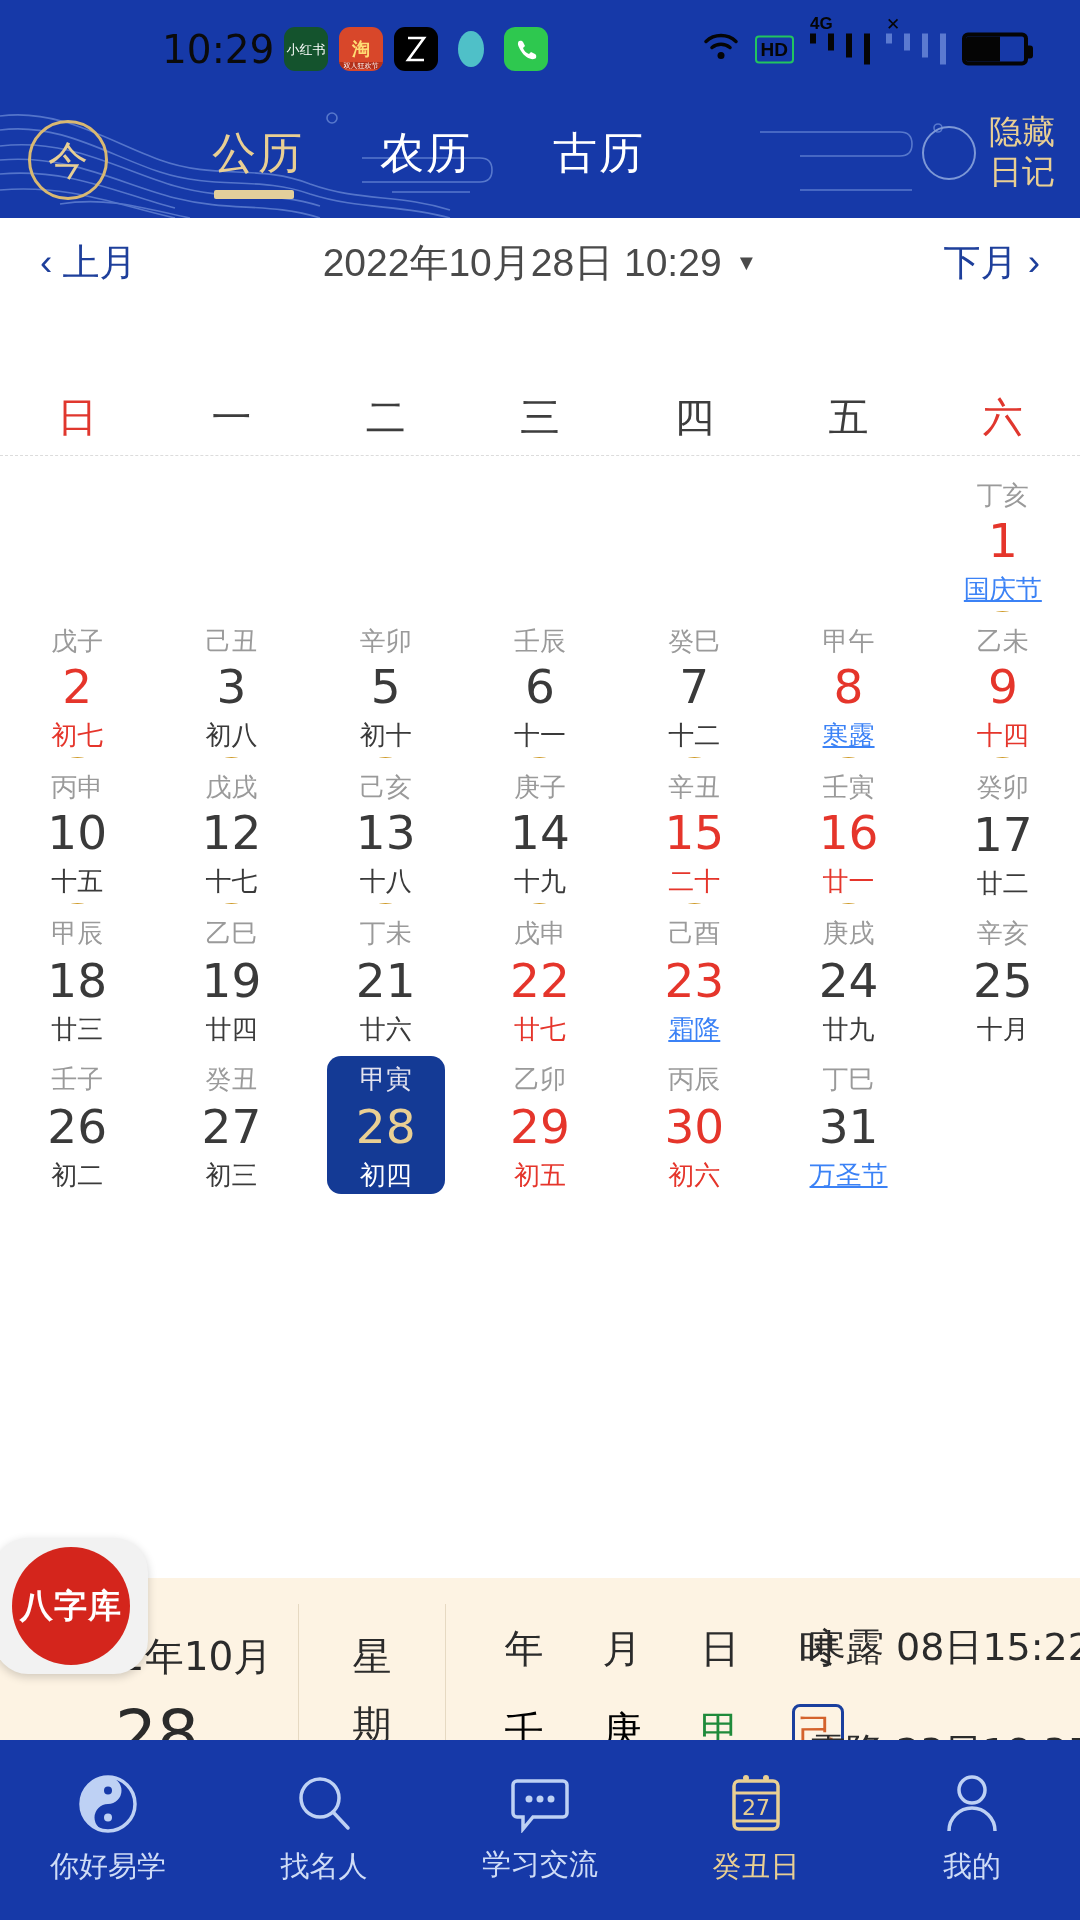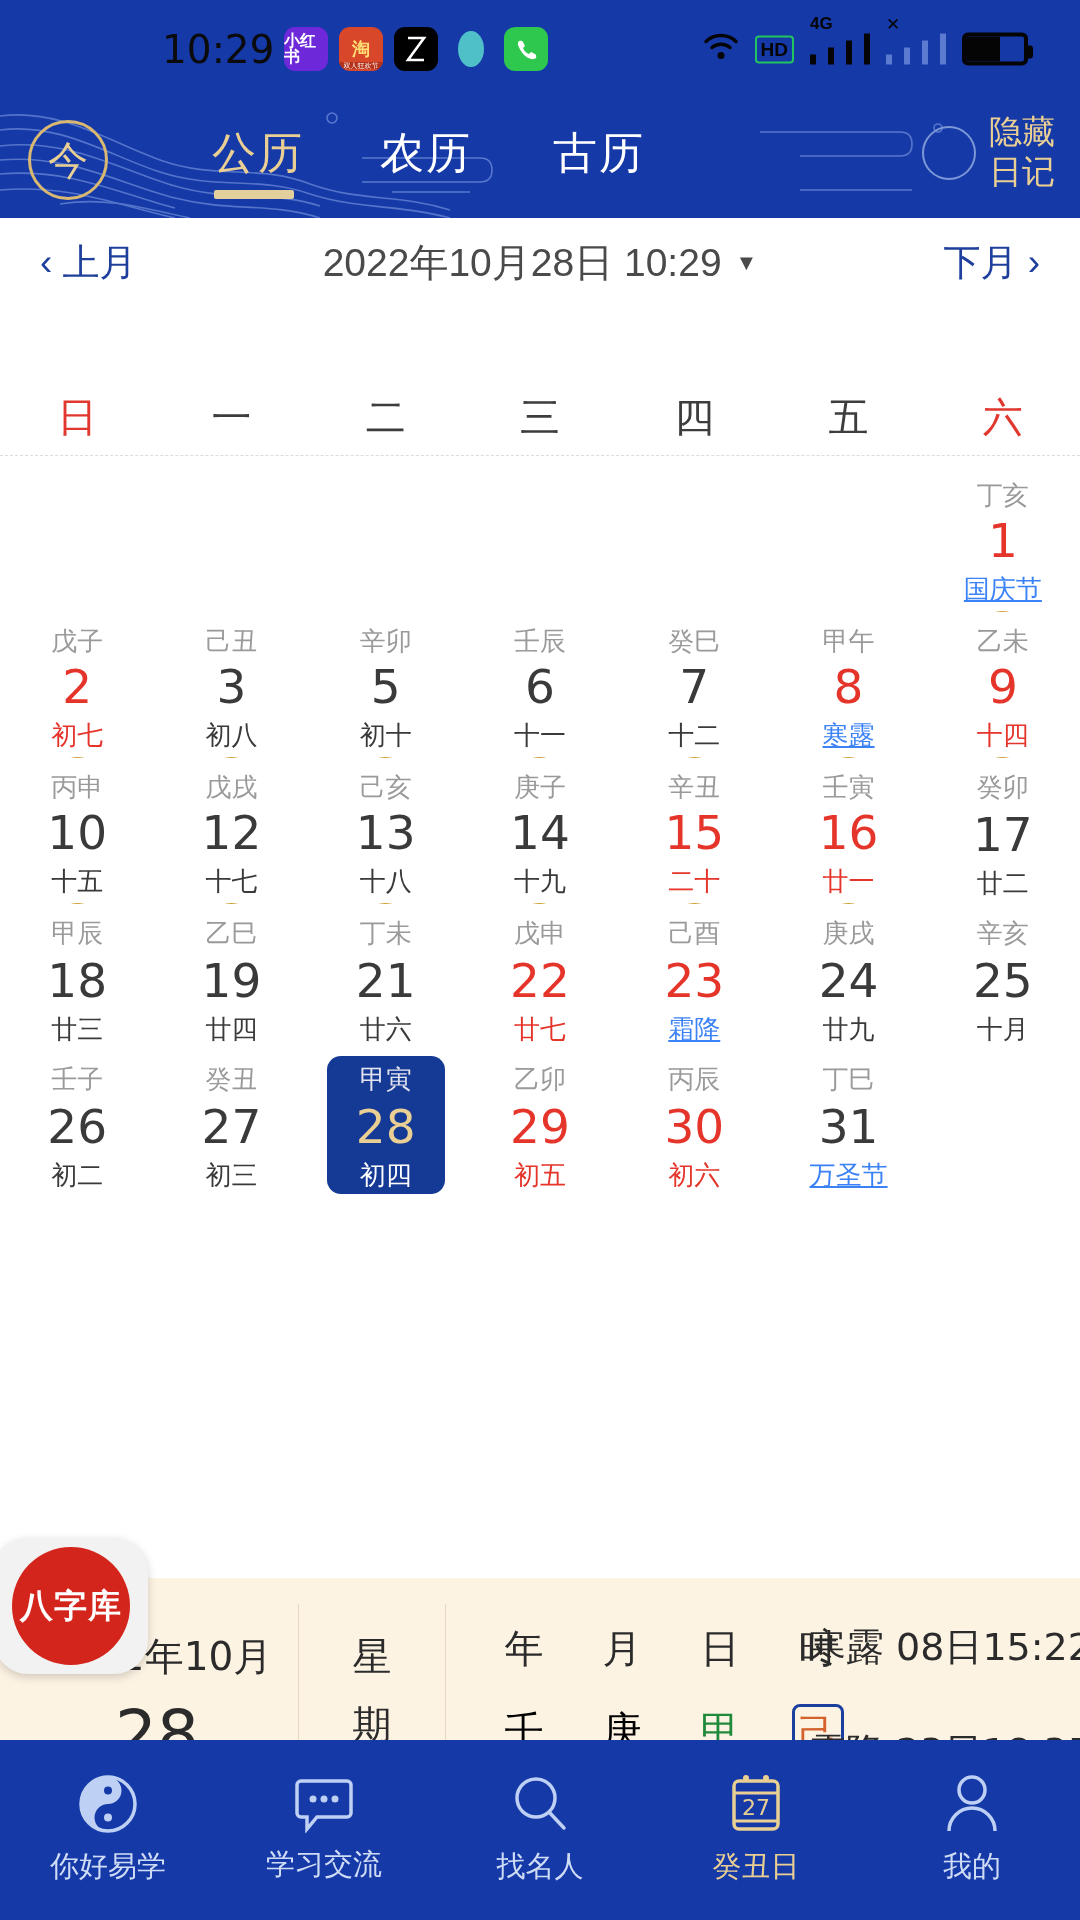--- a/index.html
+++ b/index.html
@@ -22,36 +22,36 @@
     color: #0b0b0b; font-size: 39px; letter-spacing: 0px;
     font-family: "DejaVu Sans", sans-serif;
   }
   .sb-icons-left {
     position: absolute; left: 284px; top: 50%; transform: translateY(-50%);
     display: flex; gap: 11px; align-items: center;
   }
   .appicon { width: 44px; height: 44px; border-radius: 11px; position: relative;
              display: flex; align-items: center; justify-content: center;
              font-size: 11px; color: #fff; overflow: hidden; line-height: 1.0; }
-  .appicon.xhs { background: #6d28d9; font-size: 16px; font-weight: bold; }
+  .appicon.xhs { background: #14532d; font-size: 13px; font-weight: normal; }
   .appicon.tb  { background: #d8472a; }
   .appicon.tb .tb-top { font-size: 18px; color: #ffdc73; font-weight: bold; }
   .appicon.tb .tb-bot { position:absolute; bottom:2px; left:0; right:0; text-align:center;
                         font-size: 7px; color:#fff; background:#b3301a; }
   .appicon.dy  { background: #000; }
   .appicon.qq  { background: transparent; }
   .appicon.wx  { background: #2ec84f; }
   .sb-icons-right {
     position: absolute; right: 52px; top: 50%; transform: translateY(-50%);
     display: flex; gap: 16px; align-items: center;
   }
   .sb-gly { color: #050505; font-size: 31px; line-height: 1; font-family: "DejaVu Sans", sans-serif; }
   .hd-box { border: 2px solid #22c55e; border-radius: 4px; padding: 1px 4px;
             font-size: 19px; font-weight: bold; color: #050505; }
-  .sig-wrap { position: relative; display: flex; align-items: flex-end; gap: 12px; }
+  .sig-wrap { position: relative; display: flex; align-items: flex-start; gap: 12px; }
   .sig-4g { position: absolute; top: -20px; left: 0; font-size: 17px; font-weight: bold; color: #050505; }
   .bar { width: 6px; background: #050505; }
   .bar.b1 { height: 10px; } .bar.b2 { height: 17px; }
   .bar.b3 { height: 24px; } .bar.b4 { height: 31px; }
   .bar.dim { background: #5b7ad0; }
   .battery { width: 66px; height: 33px; border: 4px solid #050505; border-radius: 6px;
              position: relative; display:flex; align-items:center; }
   .battery:after { content: ""; position: absolute; right: -9px; top: 9px;
                    width: 5px; height: 13px; background: #050505; border-radius: 0 3px 3px 0; }
   .battery .fill { width: 58%; height: 100%; background: #050505; border-radius: 2px 0 0 2px; }
@@ -531,37 +531,37 @@
             <circle cx="31" cy="31" r="27" fill="none" stroke="#bed1f4" stroke-width="3.5"></circle>
             <path d="M31 4 A13.5 13.5 0 0 1 31 31 A13.5 13.5 0 0 0 31 58 A27 27 0 0 1 31 4 Z" fill="#bed1f4"></path>
             <circle cx="31" cy="17.5" r="4" fill="#1639a8"></circle>
             <circle cx="31" cy="44.5" r="4" fill="#bed1f4"></circle>
           </svg>
         </div>
         <div class="nlabel">你好易学</div>
       </div>
       <div class="navitem">
         <div>
+          <svg width="62" height="62" viewBox="0 0 62 62">
+            <circle cx="27" cy="25" r="19" fill="none" stroke="#bed1f4" stroke-width="3.5"></circle>
+            <line x1="40" y1="39" x2="55" y2="55" stroke="#bed1f4" stroke-width="3.5" stroke-linecap="round"></line>
+          </svg>
+        </div>
+        <div class="nlabel">找名人</div>
+      </div>
+      <div class="navitem">
+        <div>
           <svg width="62" height="58" viewBox="0 0 62 58">
             <path d="M8 6 H54 A4 4 0 0 1 58 10 V38 A4 4 0 0 1 54 42 H24 L14 54 V42 H8 A4 4 0 0 1 4 38 V10 A4 4 0 0 1 8 6 Z" fill="none" stroke="#bed1f4" stroke-width="3.5"></path>
             <circle cx="20" cy="24" r="3.5" fill="#bed1f4"></circle>
             <circle cx="31" cy="24" r="3.5" fill="#bed1f4"></circle>
             <circle cx="42" cy="24" r="3.5" fill="#bed1f4"></circle>
           </svg>
         </div>
         <div class="nlabel">学习交流</div>
-      </div>
-      <div class="navitem">
-        <div>
-          <svg width="62" height="62" viewBox="0 0 62 62">
-            <circle cx="27" cy="25" r="19" fill="none" stroke="#bed1f4" stroke-width="3.5"></circle>
-            <line x1="40" y1="39" x2="55" y2="55" stroke="#bed1f4" stroke-width="3.5" stroke-linecap="round"></line>
-          </svg>
-        </div>
-        <div class="nlabel">找名人</div>
       </div>
       <div class="navitem gold">
         <div>
           <svg width="56" height="62" viewBox="0 0 56 62">
             <rect x="6" y="8" width="44" height="48" rx="5" fill="none" stroke="#e9cf93" stroke-width="3.5"></rect>
             <line x1="6" y1="20" x2="50" y2="20" stroke="#e9cf93" stroke-width="3"></line>
             <line x1="6" y1="48" x2="50" y2="48" stroke="#e9cf93" stroke-width="3"></line>
             <circle cx="18" cy="5" r="3" fill="#e9cf93"></circle>
             <circle cx="38" cy="5" r="3" fill="#e9cf93"></circle>
             <text x="28" y="42" font-size="22" fill="#e9cf93" text-anchor="middle" font-family="DejaVu Sans, sans-serif">27</text>

